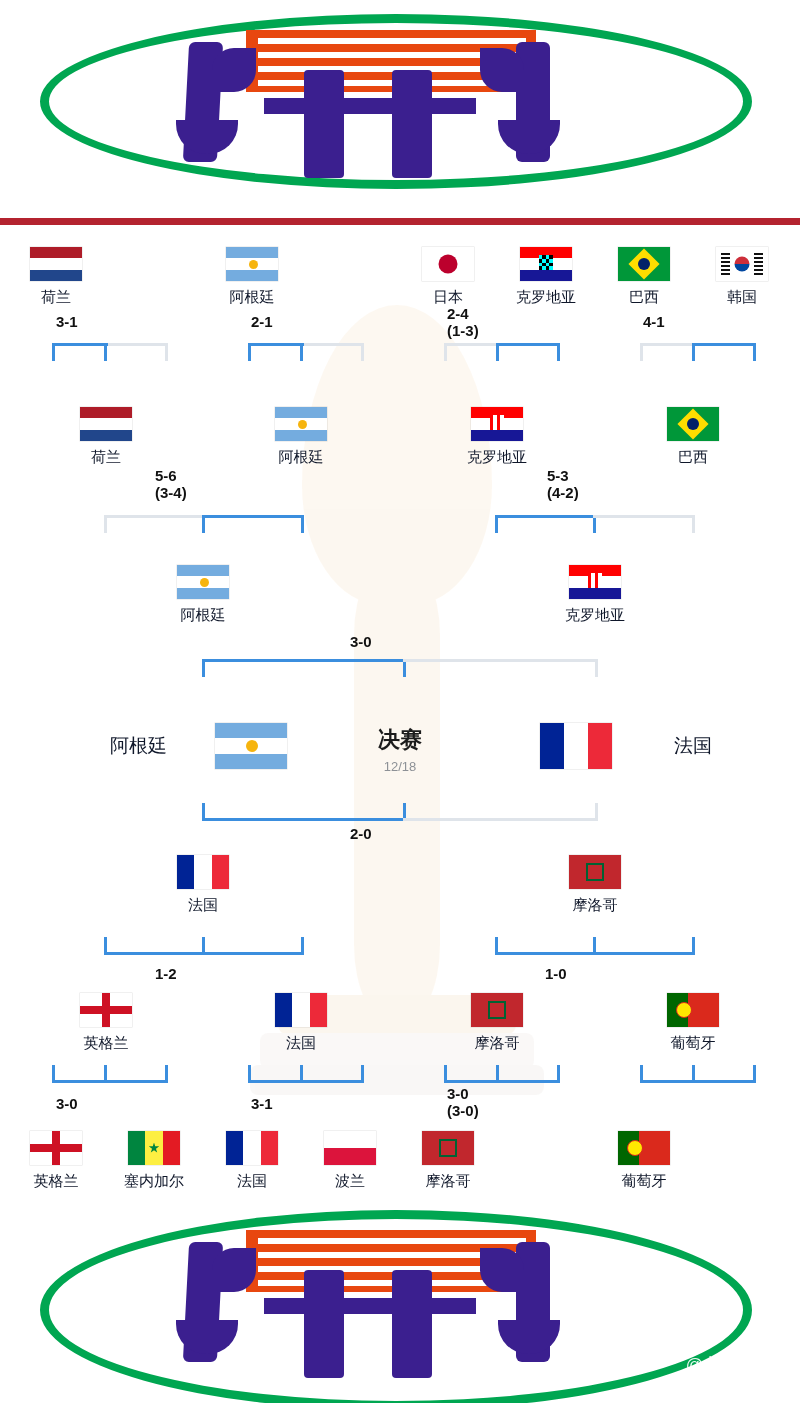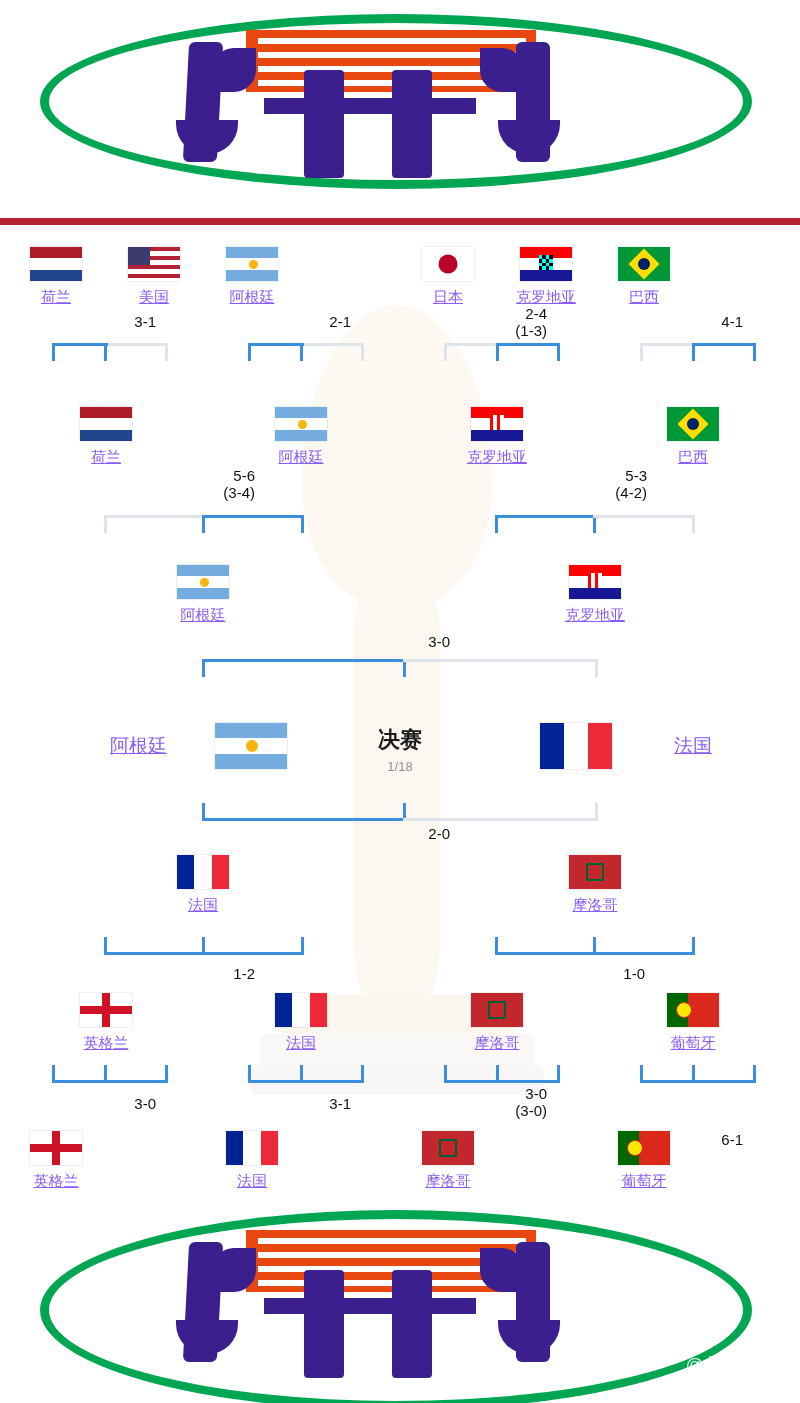--- a/index.html
+++ b/index.html
@@ -46,23 +46,23 @@
     background:#f7e3c7;border-radius:50% 50% 42% 42%/60% 60% 40% 40%;
   }
   .trophy .stem{position:absolute;left:122px;top:250px;width:86px;height:470px;background:#f7e3c7;
     border-radius:40px/80px;}
   .trophy .base1{position:absolute;left:46px;top:690px;width:238px;height:40px;background:#f3ddc0;border-radius:10px;}
   .trophy .base2{position:absolute;left:28px;top:728px;width:274px;height:36px;background:#ece7e3;border-radius:8px;}
   .trophy .base3{position:absolute;left:18px;top:760px;width:294px;height:30px;background:#e9e4e0;border-radius:8px;}
 
   .node{position:absolute;text-align:center;}
   .flag{margin:0 auto;display:block;box-shadow:0 0 0 .5px rgba(0,0,0,.12);}
-  .cname{font-size:15px;color:#8b5cf6;margin-top:7px;white-space:nowrap;text-decoration:underline;}
+  .cname{font-size:15px;color:#0f172a;margin-top:7px;white-space:nowrap;}
   .cname.big{font-size:19px;}
-  .score{position:absolute;font-size:15px;font-weight:normal;color:#111;text-align:right;white-space:pre-line;line-height:17px;}
+  .score{position:absolute;font-size:15px;font-weight:bold;color:#111;text-align:left;white-space:pre-line;line-height:17px;}
   .conn{position:absolute;}
   .conn i{position:absolute;background:#3b8ede;}
   .conn .h{height:3px;}
   .conn .v{width:3px;}
   .final-label{position:absolute;text-align:center;}
   .final-label .t{font-size:22px;color:#1b1b1b;font-weight:bold;}
   .final-label .d{font-size:13px;color:#8d9196;margin-top:4px;}
   .watermark{position:absolute;right:24px;bottom:14px;color:#fff;font-size:17px;opacity:.92;
     letter-spacing:1px;}
   
@@ -109,30 +109,20 @@
 
   <div class="node" style="left:6px;top:22px;width:100px;">
     <div class="fl flag" style="width:52px;height:34px;">
       <div class="stripe" style="top:0;height:33.33%;background:#ae1c28;"></div>
       <div class="stripe" style="top:33.33%;height:33.33%;background:#ffffff;"></div>
       <div class="stripe" style="top:66.66%;height:33.34%;background:#21468b;"></div>
     </div>
     <div class="cname">荷兰</div>
   </div>
 
-  <div class="node" style="left:104px;top:22px;width:100px;">
-    <div class="fl flag" style="width:52px;height:34px;background:#ffffff;">
-      <div class="stripe" style="top:0;height:13%;background:#b22234;"></div>
-      <div class="stripe" style="top:26%;height:13%;background:#b22234;"></div>
-      <div class="stripe" style="top:52%;height:13%;background:#b22234;"></div>
-      <div class="stripe" style="top:78%;height:13%;background:#b22234;"></div>
-      <div style="position:absolute;left:0;top:0;width:42%;height:54%;background:#3c3b6e;"></div>
-    </div>
-    <div class="cname">美国</div>
-  </div>
 
   <div class="node" style="left:202px;top:22px;width:100px;">
     <div class="fl flag" style="width:52px;height:34px;">
       <div class="stripe" style="top:0;height:33.33%;background:#74acdf;"></div>
       <div class="stripe" style="top:33.33%;height:33.33%;background:#ffffff;"></div>
       <div class="stripe" style="top:66.66%;height:33.34%;background:#74acdf;"></div>
       <div style="position:absolute;left:44%;top:38%;width:9px;height:9px;border-radius:50%;background:#f6b40e;"></div>
     </div>
     <div class="cname">阿根廷</div>
   </div>
@@ -156,20 +146,30 @@
   </div>
 
   <div class="node" style="left:594px;top:22px;width:100px;">
     <div class="fl flag" style="width:52px;height:34px;background:#009739;">
       <div style="position:absolute;left:50%;top:50%;transform:translate(-50%,-50%) rotate(45deg);width:22px;height:22px;background:#fedd00;"></div>
       <div style="position:absolute;left:50%;top:50%;transform:translate(-50%,-50%);width:12px;height:12px;border-radius:50%;background:#012169;"></div>
     </div>
     <div class="cname">巴西</div>
   </div>
 
+  <div class="node" style="left:692px;top:22px;width:100px;">
+    <div class="fl flag" style="width:52px;height:34px;background:#ffffff;">
+      <div style="position:absolute;left:50%;top:50%;transform:translate(-50%,-50%);width:15px;height:15px;border-radius:50%;background:linear-gradient(180deg,#cd2e3a 50%,#0047a0 50%);"></div>
+      <div style="position:absolute;left:5px;top:6px;width:9px;height:2px;background:#111;box-shadow:0 4px 0 #111,0 8px 0 #111;"></div>
+      <div style="position:absolute;right:5px;top:6px;width:9px;height:2px;background:#111;box-shadow:0 4px 0 #111,0 8px 0 #111;"></div>
+      <div style="position:absolute;left:5px;bottom:6px;width:9px;height:2px;background:#111;box-shadow:0 -4px 0 #111,0 -8px 0 #111;"></div>
+      <div style="position:absolute;right:5px;bottom:6px;width:9px;height:2px;background:#111;box-shadow:0 -4px 0 #111,0 -8px 0 #111;"></div>
+    </div>
+    <div class="cname">韩国</div>
+  </div>
 
   <div class="score" style="left:56px;top:88px;width:100px;">3-1</div>
   <div class="score" style="left:251px;top:88px;width:100px;">2-1</div>
   <div class="score" style="left:447px;top:80px;width:100px;">2-4
 (1-3)</div>
   <div class="score" style="left:643px;top:88px;width:100px;">4-1</div>
 
   <div class="conn" style="left:52px;top:118px;width:116px;height:18px;">
     <i class="h" style="left:0;top:0;width:116px;"></i>
     <i class="v" style="left:0;top:0;height:18px;"></i>
@@ -287,21 +287,21 @@
     <div class="fl flag" style="width:72px;height:46px;">
       <div class="stripe" style="top:0;height:33.33%;background:#74acdf;"></div>
       <div class="stripe" style="top:33.33%;height:33.33%;background:#ffffff;"></div>
       <div class="stripe" style="top:66.66%;height:33.34%;background:#74acdf;"></div>
       <div style="position:absolute;left:44%;top:38%;width:12px;height:12px;border-radius:50%;background:#f6b40e;"></div>
     </div>
   </div>
 
   <div class="final-label" style="left:340px;top:500px;width:120px;">
     <div class="t">决赛</div>
-    <div class="d">1/18</div>
+    <div class="d">12/18</div>
   </div>
 
   <div class="node" style="left:492px;top:498px;width:220px;display:flex;align-items:center;gap:14px;">
     <div class="fl flag" style="width:72px;height:46px;">
       <div style="position:absolute;left:0;top:0;width:33.33%;height:100%;background:#002395;"></div>
       <div style="position:absolute;left:33.33%;top:0;width:33.33%;height:100%;background:#ffffff;"></div>
       <div style="position:absolute;left:66.66%;top:0;width:33.34%;height:100%;background:#ed2939;"></div>
     </div>
     <div class="cname big" style="margin:0;">法国</div>
   </div>
@@ -409,27 +409,43 @@
 (3-0)</div>
   <div class="score" style="left:643px;top:906px;width:100px;">6-1</div>
 
   <div class="node" style="left:6px;top:906px;width:100px;">
     <div class="fl flag" style="width:52px;height:34px;background:#ffffff;">
       <div style="position:absolute;left:0;top:13px;width:52px;height:8px;background:#ce1124;"></div>
       <div style="position:absolute;left:22px;top:0;width:8px;height:34px;background:#ce1124;"></div>
     </div>
     <div class="cname">英格兰</div>
   </div>
+  <div class="node" style="left:104px;top:906px;width:100px;">
+    <div class="fl flag" style="width:52px;height:34px;">
+      <div style="position:absolute;left:0;top:0;width:33.33%;height:100%;background:#00853f;"></div>
+      <div style="position:absolute;left:33.33%;top:0;width:33.33%;height:100%;background:#fdef42;"></div>
+      <div style="position:absolute;left:66.66%;top:0;width:33.34%;height:100%;background:#e31b23;"></div>
+      <div style="position:absolute;left:50%;top:50%;transform:translate(-50%,-50%);width:11px;height:11px;background:#00853f;clip-path:polygon(50% 0,61% 35%,98% 35%,68% 57%,79% 91%,50% 70%,21% 91%,32% 57%,2% 35%,39% 35%);"></div>
+    </div>
+    <div class="cname">塞内加尔</div>
+  </div>
   <div class="node" style="left:202px;top:906px;width:100px;">
     <div class="fl flag" style="width:52px;height:34px;">
       <div style="position:absolute;left:0;top:0;width:33.33%;height:100%;background:#002395;"></div>
       <div style="position:absolute;left:33.33%;top:0;width:33.33%;height:100%;background:#ffffff;"></div>
       <div style="position:absolute;left:66.66%;top:0;width:33.34%;height:100%;background:#ed2939;"></div>
     </div>
     <div class="cname">法国</div>
+  </div>
+  <div class="node" style="left:300px;top:906px;width:100px;">
+    <div class="fl flag" style="width:52px;height:34px;">
+      <div class="stripe" style="top:0;height:50%;background:#ffffff;"></div>
+      <div class="stripe" style="top:50%;height:50%;background:#dc143c;"></div>
+    </div>
+    <div class="cname">波兰</div>
   </div>
   <div class="node" style="left:398px;top:906px;width:100px;">
     <div class="fl flag" style="width:52px;height:34px;background:#c1272d;">
       <div style="position:absolute;left:50%;top:50%;transform:translate(-50%,-50%);width:14px;height:14px;border:2px solid #006233;"></div>
     </div>
     <div class="cname">摩洛哥</div>
   </div>
   <div class="node" style="left:594px;top:906px;width:100px;">
     <div class="fl flag" style="width:52px;height:34px;background:#da291c;">
       <div style="position:absolute;left:0;top:0;width:40%;height:100%;background:#006600;"></div>

